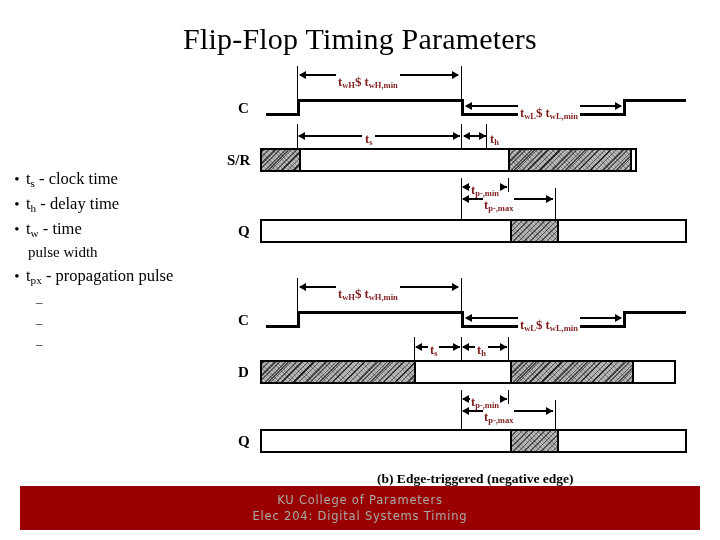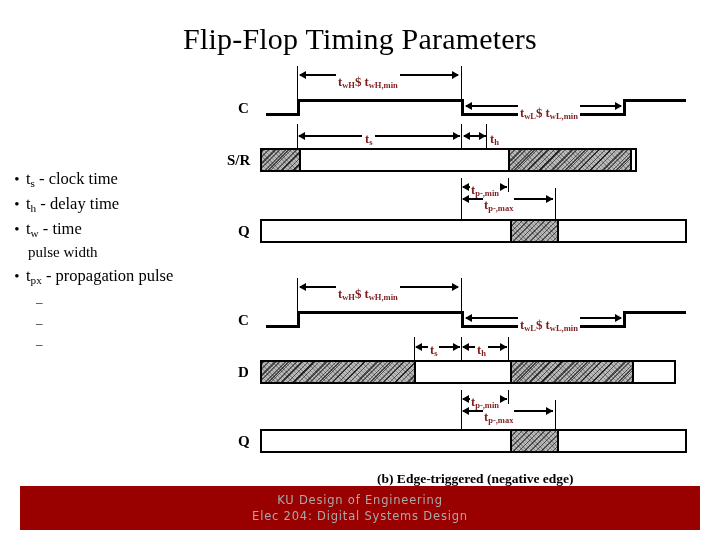--- a/index.html
+++ b/index.html
@@ -270,15 +270,15 @@
   <div class="bus" style="left:260px;top:164px;width:427px;height:24px;">
     <div class="hatch" style="left:248px;width:47px;"></div>
     <div class="celldiv" style="left:248px;"></div>
     <div class="celldiv" style="left:295px;"></div>
   </div>
 
   <div class="caption" style="left:377px;top:194px;margin-top:12px;">(b) Edge-triggered (negative edge)</div>
 </div>
 
 <div class="abs" id="footer">
-  <div class="fl f1">KU Design of Engineering</div>
-  <div class="fl">Elec 204: Digital Systems Design</div>
+  <div class="fl f1">KU College of Parameters</div>
+  <div class="fl">Elec 204: Digital Systems Timing</div>
 </div>
 
 </body></html>

